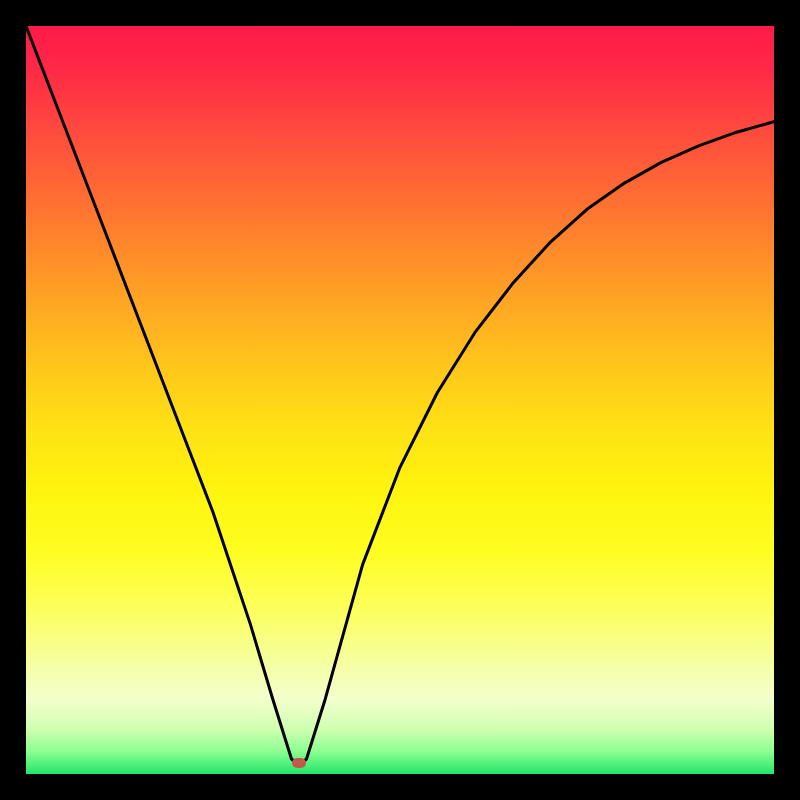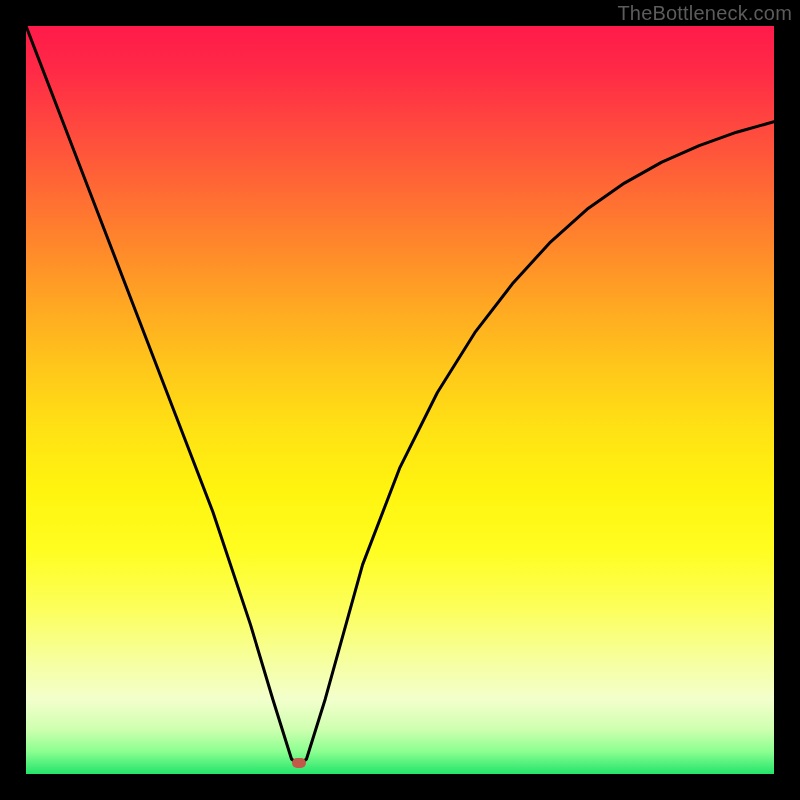--- a/index.html
+++ b/index.html
@@ -81,14 +81,13 @@
   <div class="plot-frame">
     <div class="gradient-bg"></div>
 
     <svg class="curve-svg" viewBox="0 0 748 748" preserveAspectRatio="none">
       <path id="curve-path" fill="none" stroke="#000" stroke-width="3" stroke-linecap="round" stroke-linejoin="round" d="M0.0 0.0 L37.4 97.2 L74.8 194.5 L112.2 291.7 L149.6 389.0 L187.0 486.2 L224.4 598.4 L246.8 673.2 L265.5 733.0 L273.0 739.0 L280.5 733.0 L299.2 673.2 L336.6 538.6 L374.0 441.3 L411.4 366.5 L448.8 306.7 L486.2 258.1 L523.6 216.9 L561.0 183.3 L598.4 157.1 L635.8 136.1 L673.2 119.7 L710.6 106.2 L748.0 95.7"></path>
     </svg>
 
     <div id="marker" class="marker" style="left: 273.02px; top: 736.78px;"></div>
   </div>
 
-  <div class="watermark">TheBottleneck.com</div>
 </div>
 
 </body></html>

